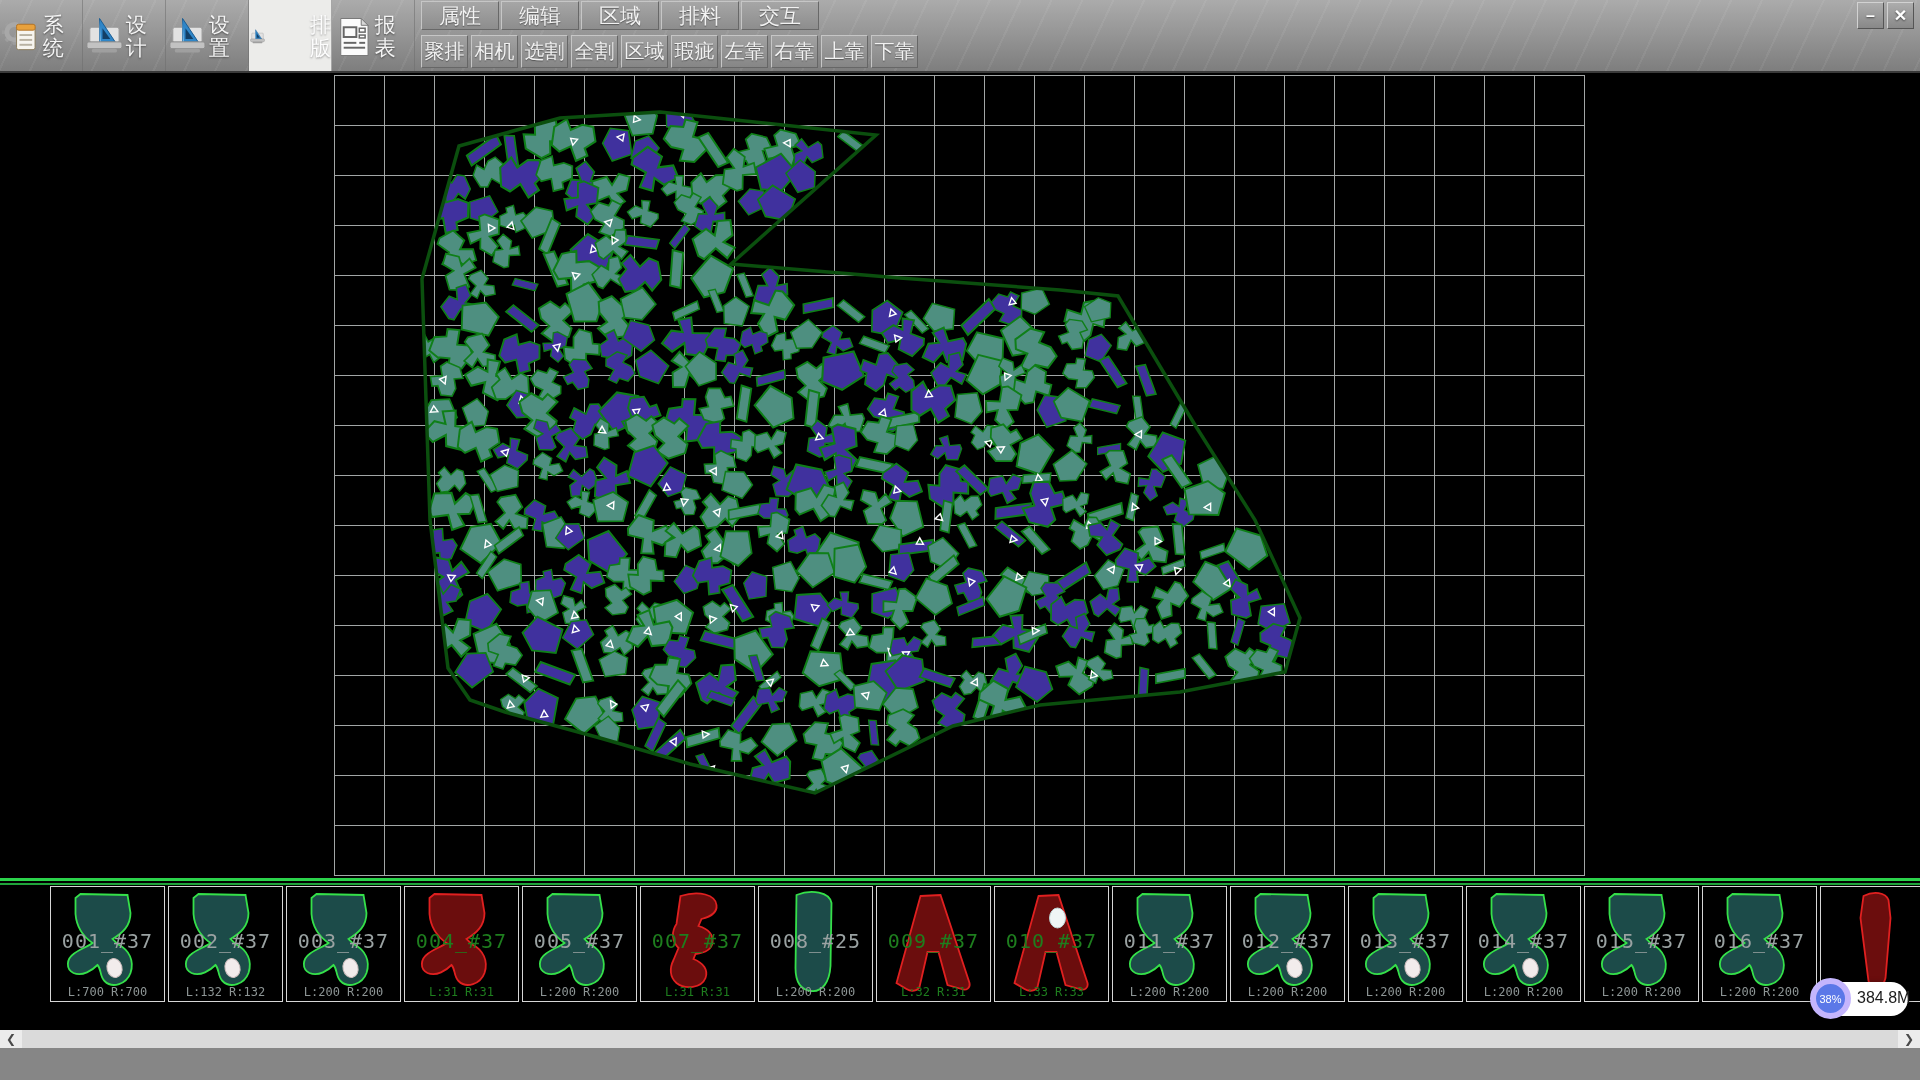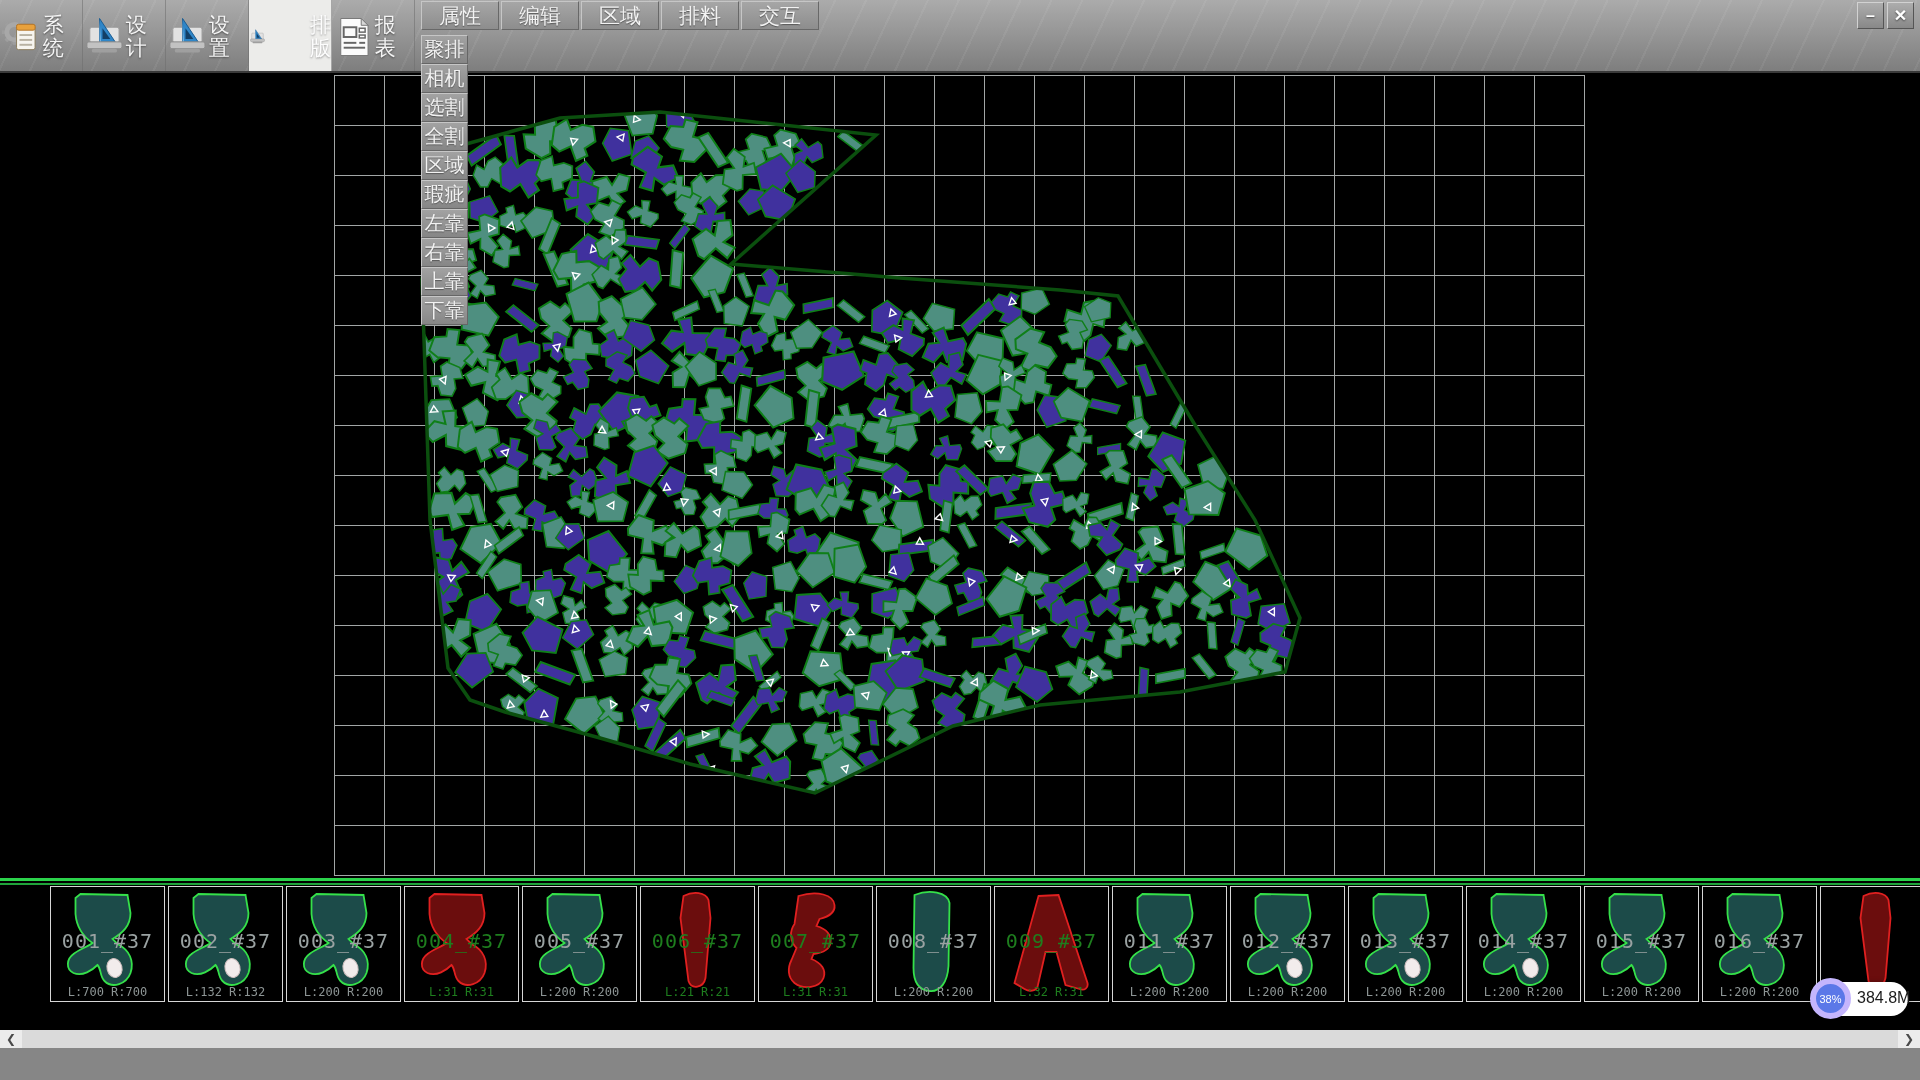--- a/index.html
+++ b/index.html
@@ -17,21 +17,21 @@
   .app-icon{width:46px;height:44px;margin-top:2px;}
   .app-icon svg{width:100%;height:100%;}
   .app-label{font-size:21px;line-height:23px;color:#f4f4f4;text-shadow:0 1px 2px #4a4a4a;}
   .app-btn.active .app-label{color:#fdfdfd;text-shadow:0 1px 2px #9a9a9a;}
 
   .menu-block{position:absolute;left:421px;top:1px;z-index:2;}
   .menu-row1{display:flex;height:31px;text-align:center;}
   .menu-tab{width:78px;margin-right:2px;height:29px;display:flex;align-items:center;justify-content:center;
     font-size:21px;color:#f2f2f2;text-shadow:0 1px 1px #555;
     background:linear-gradient(#a6a6a6,#8d8d8d);border:1px solid;border-color:#c6c6c6 #686868 #686868 #c6c6c6;box-sizing:border-box;}
-  .tool-row{display:flex;height:36px;margin-top:3px;flex-direction:column;}
+  .tool-row{display:flex;height:36px;margin-top:3px;}
   .tool-btn{width:47px;margin-right:3px;height:33px;display:flex;align-items:center;justify-content:center;
     font-size:20px;color:#f2f2f2;text-shadow:0 1px 1px #555;
     background:linear-gradient(#a2a2a2,#868686);border:1px solid;border-color:#c6c6c6 #666 #666 #c6c6c6;box-sizing:border-box;}
 
   .window-controls{position:absolute;right:6px;top:2px;display:flex;gap:3px;z-index:3;}
   .win-btn{width:27px;height:27px;background:linear-gradient(#adadad,#888);border:1px solid;
     border-color:#d2d2d2 #555 #555 #d2d2d2;color:#fff;font-size:16px;font-weight:bold;
     display:flex;align-items:center;justify-content:center;text-shadow:0 1px 2px #444;box-sizing:border-box;}
 
   
@@ -691,45 +691,46 @@
         </div>
         <div class="thumb-cell">
           <svg viewBox="0 0 100 112" class="thumb-svg" preserveAspectRatio="xMidYMid meet">
             <path d="M18,10 L23,6 L70,7 L73,25 C73,38 65,45 55,51 L60,56 C72,62 77,73 73,85 C69,96 55,101 47,93 C42,88 44,81 40,77 C35,82 25,89 16,85 C8,81 9,71 16,66 C22,61 30,59 35,55 C25,48 19,39 18,26 Z" fill="#1C4B49" stroke="#35E04A" stroke-width="1.8"></path>
           </svg>
           <div class="thumb-id">005_#37</div>
           <div class="thumb-lr">L:200 R:200</div>
         </div>
         <div class="thumb-cell">
           <svg viewBox="0 0 100 112" class="thumb-svg" preserveAspectRatio="xMidYMid meet">
-            <path d="M36,8 C46,3 58,4 61,12 L63,30 L58,90 C56,100 44,102 41,93 L33,30 Z" fill="#6B0D0D" stroke="#E02020" stroke-width="1.8"></path>
-          </svg>
-          <div class="thumb-id green">006_#37</div>
-          <div class="thumb-lr green">L:21 R:21</div>
-        </div>
-        <div class="thumb-cell">
-          <svg viewBox="0 0 100 112" class="thumb-svg" preserveAspectRatio="xMidYMid meet">
             <path d="M33,8 C52,2 68,7 69,17 C70,25 62,29 54,31 L51,38 C61,41 66,47 65,55 C64,62 56,65 48,66 L46,71 C56,75 61,82 58,90 C54,100 38,102 29,95 C22,89 22,80 26,72 L31,60 C24,53 24,43 29,36 Z" fill="#6B0D0D" stroke="#E02020" stroke-width="1.8"></path>
           </svg>
           <div class="thumb-id green">007_#37</div>
           <div class="thumb-lr green">L:31 R:31</div>
         </div>
         <div class="thumb-cell">
           <svg viewBox="0 0 100 112" class="thumb-svg" preserveAspectRatio="xMidYMid meet">
             <path d="M31,7 C46,1 64,4 66,15 L65,78 C64,94 57,104 46,103 C35,102 30,93 30,80 Z" fill="#1C4B49" stroke="#35E04A" stroke-width="1.8"></path>
           </svg>
-          <div class="thumb-id">008_#37</div>
+          <div class="thumb-id">008_#25</div>
           <div class="thumb-lr">L:200 R:200</div>
         </div>
         <div class="thumb-cell">
           <svg viewBox="0 0 100 112" class="thumb-svg" preserveAspectRatio="xMidYMid meet">
             <path d="M37,8 L57,7 L86,95 C87,100 83,103 78,101 L64,97 L55,64 L44,64 L36,99 C34,103 28,104 23,101 L13,95 Z" fill="#6B0D0D" stroke="#E02020" stroke-width="1.8"></path>
           </svg>
           <div class="thumb-id green">009_#37</div>
           <div class="thumb-lr green">L:32 R:31</div>
+        </div>
+        <div class="thumb-cell">
+          <svg viewBox="0 0 100 112" class="thumb-svg" preserveAspectRatio="xMidYMid meet">
+            <path d="M37,8 L57,7 L86,95 C87,100 83,103 78,101 L64,97 L55,64 L44,64 L36,99 C34,103 28,104 23,101 L13,95 Z" fill="#6B0D0D" stroke="#E02020" stroke-width="1.8"></path>
+            <ellipse cx="56" cy="30" rx="8" ry="10" fill="#EFF5F5" stroke="#bcd4d4"></ellipse>
+          </svg>
+          <div class="thumb-id green">010_#37</div>
+          <div class="thumb-lr green">L:33 R:33</div>
         </div>
         <div class="thumb-cell">
           <svg viewBox="0 0 100 112" class="thumb-svg" preserveAspectRatio="xMidYMid meet">
             <path d="M18,10 L23,6 L70,7 L73,25 C73,38 65,45 55,51 L60,56 C72,62 77,73 73,85 C69,96 55,101 47,93 C42,88 44,81 40,77 C35,82 25,89 16,85 C8,81 9,71 16,66 C22,61 30,59 35,55 C25,48 19,39 18,26 Z" fill="#1C4B49" stroke="#35E04A" stroke-width="1.8"></path>
           </svg>
           <div class="thumb-id">011_#37</div>
           <div class="thumb-lr">L:200 R:200</div>
         </div>
         <div class="thumb-cell">
           <svg viewBox="0 0 100 112" class="thumb-svg" preserveAspectRatio="xMidYMid meet">

